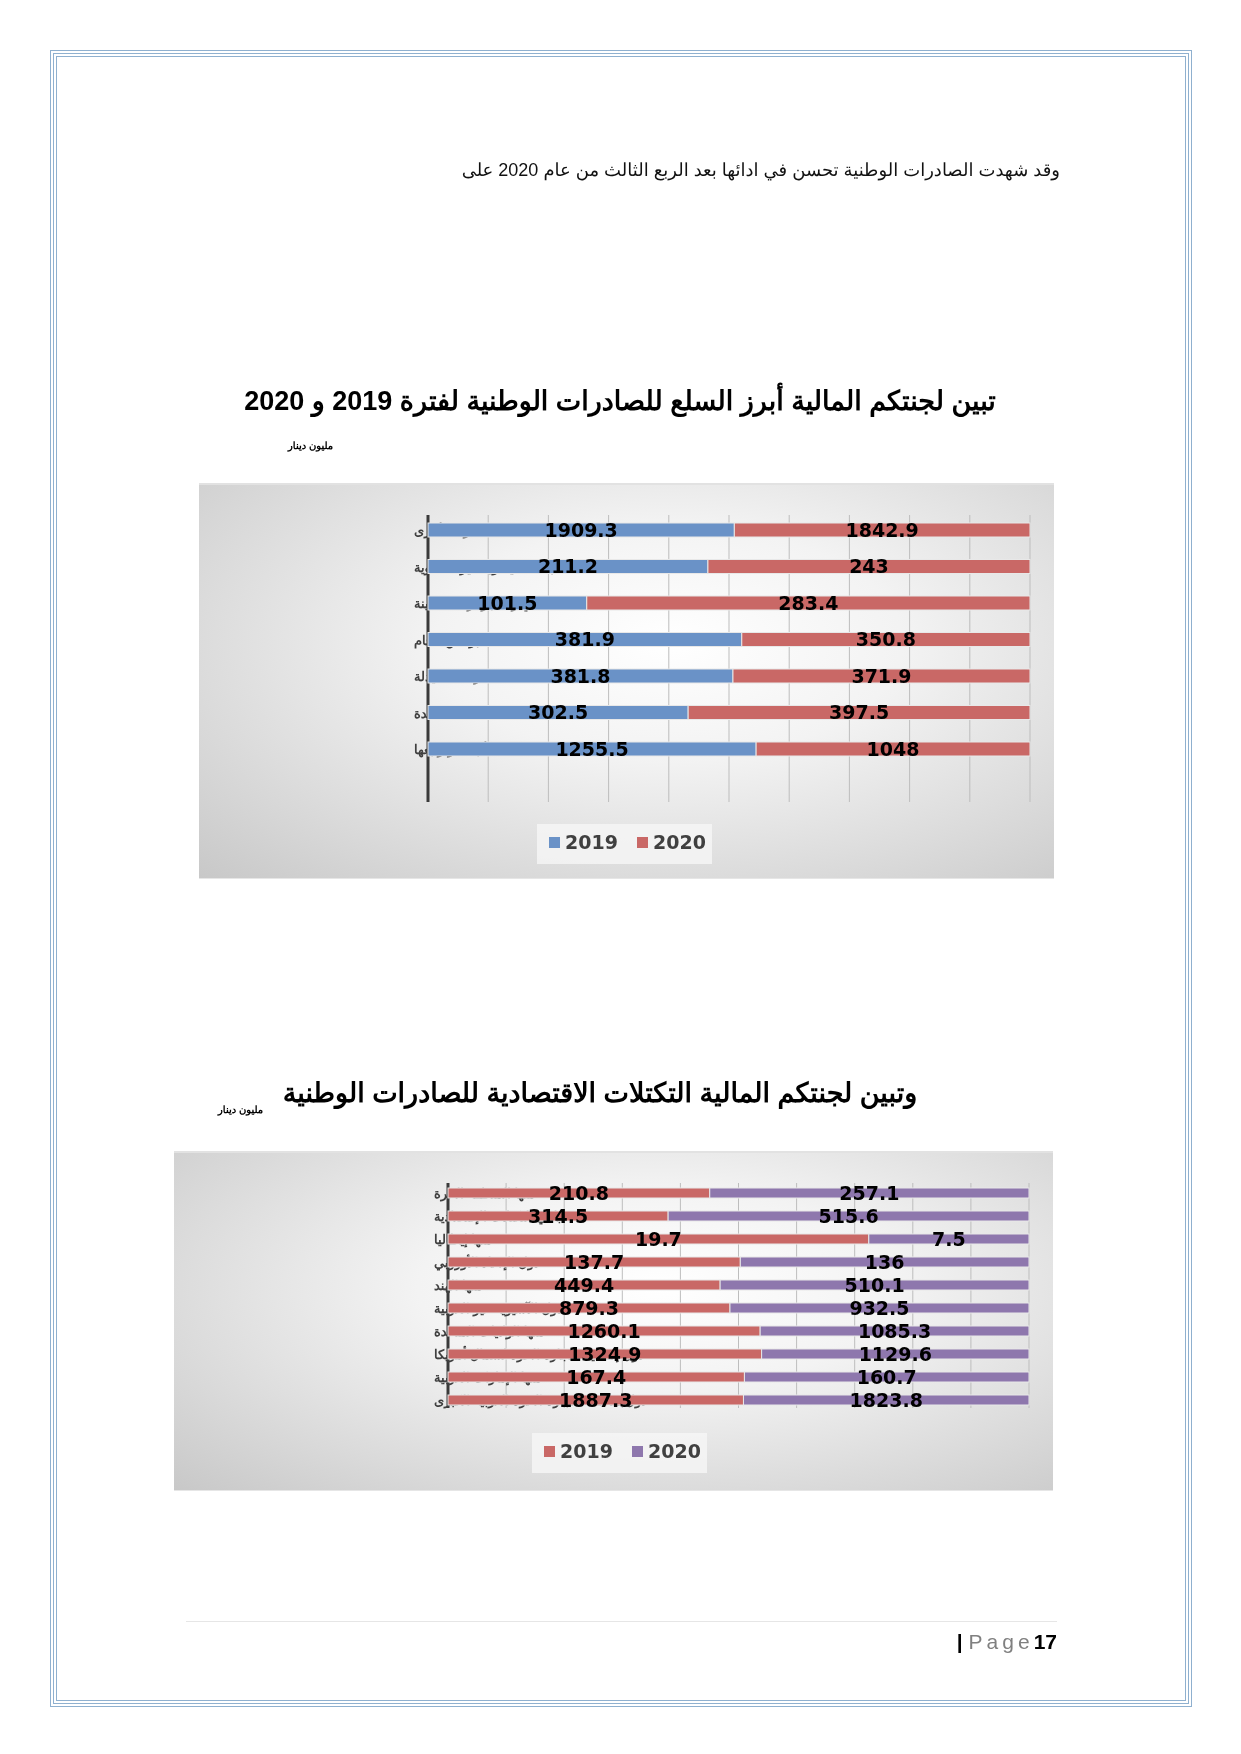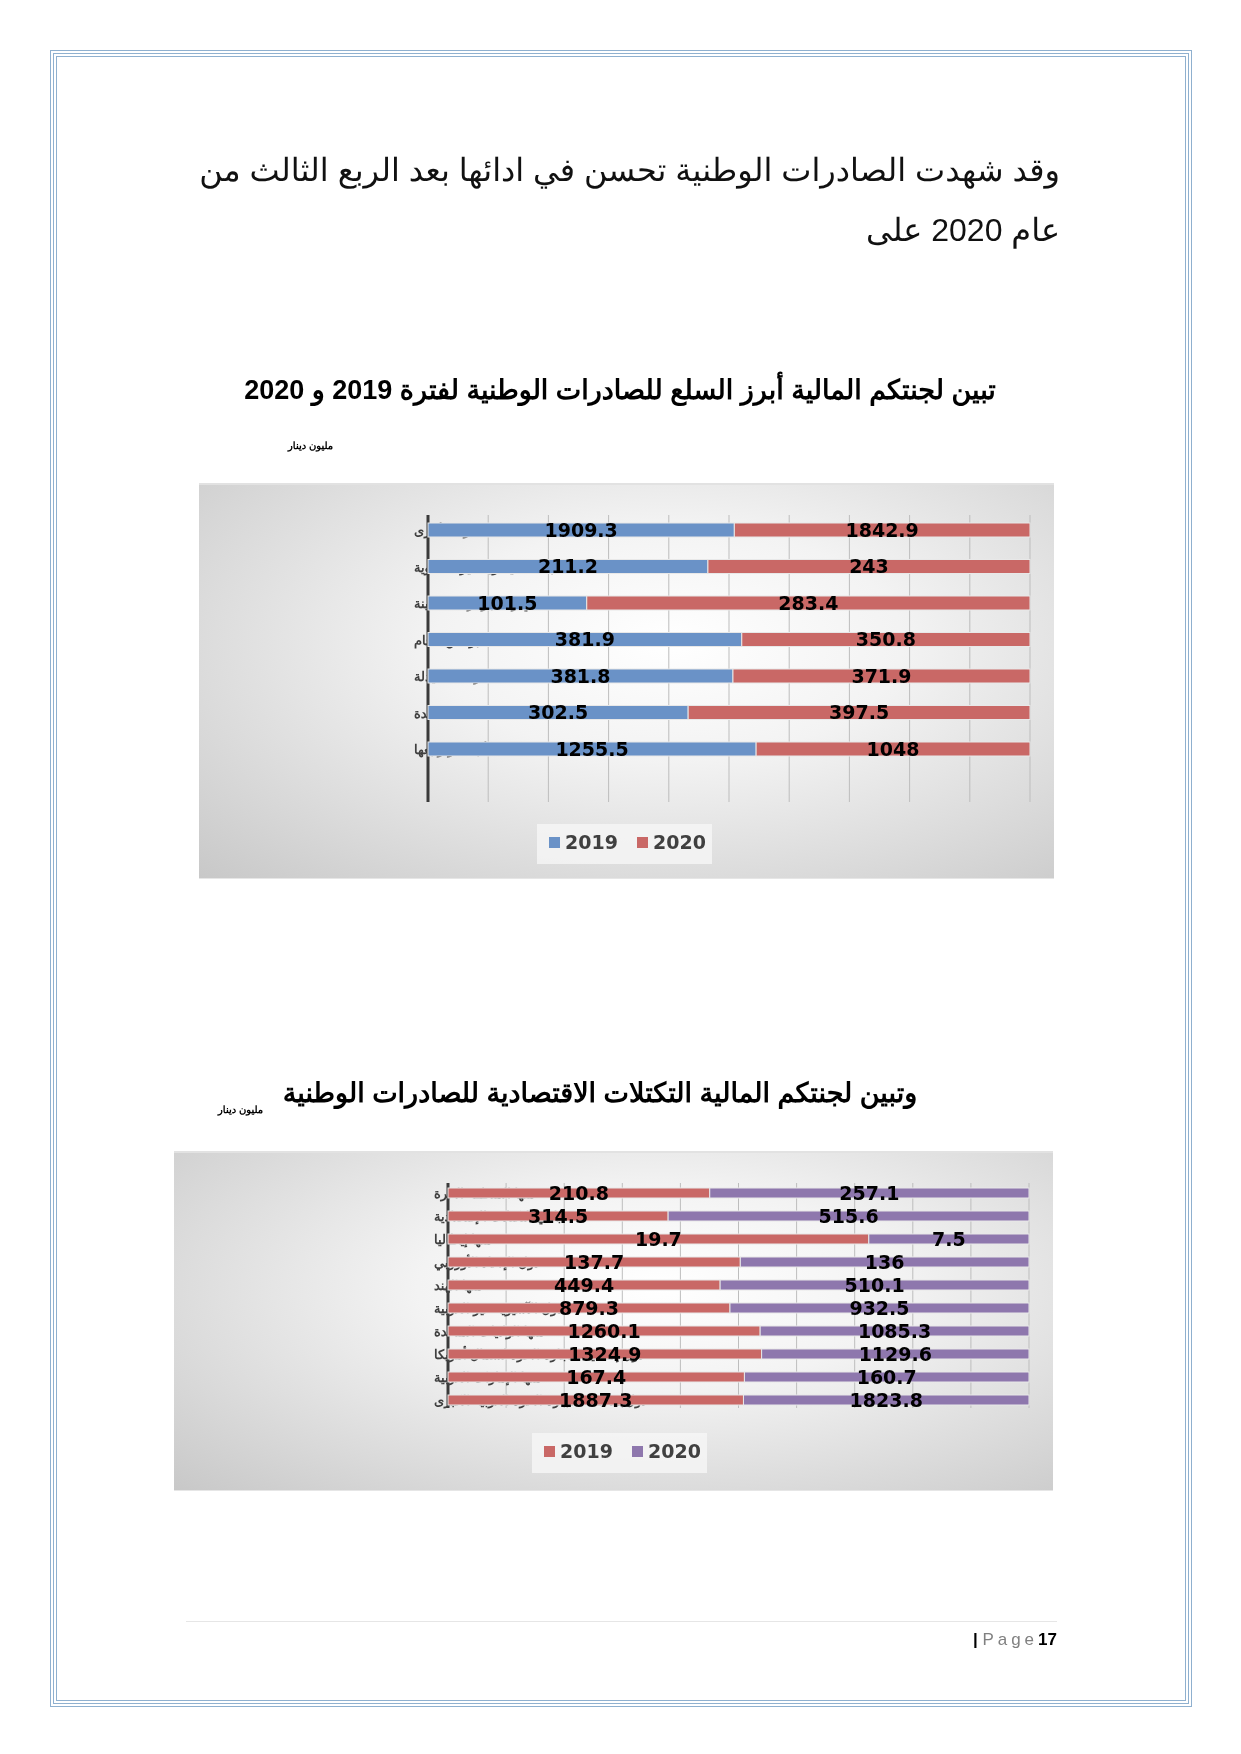--- a/index.html
+++ b/index.html
@@ -1,40 +1,40 @@
 <!DOCTYPE html>
 <html><head>
 <meta charset="utf-8">
 <style>
   html,body{margin:0;padding:0;background:#fff;}
   body{width:1241px;height:1754px;position:relative;overflow:hidden;font-family:"DejaVu Sans","Liberation Sans",sans-serif;}
   .page-border{position:absolute;left:50px;top:50px;width:1140px;height:1655px;border:1px solid #8fb0cf;}
   .page-border::before{content:"";position:absolute;left:2px;top:2px;right:2px;bottom:2px;border:1px solid #8fb0cf;}
   .page-border::after{content:"";position:absolute;left:5px;top:5px;right:5px;bottom:5px;border:1px solid #8fb0cf;}
-  .para{position:absolute;left:180px;width:880px;direction:rtl;text-align:right;font-family:"Liberation Sans",sans-serif;font-size:32px;color:#111;line-height:60px;top:140px;}
+  .para{position:absolute;left:180px;width:880px;direction:rtl;text-align:right;font-family:"Liberation Sans",sans-serif;font-size:18px;color:#111;line-height:60px;top:140px;}
   .title{position:absolute;direction:rtl;text-align:center;font-family:"Liberation Sans",sans-serif;font-weight:bold;font-size:27px;color:#000;white-space:nowrap;}
   .unit{position:absolute;direction:rtl;font-family:"Liberation Sans",sans-serif;font-weight:bold;font-size:10px;color:#000;white-space:nowrap;}
   .chart-box{position:absolute;background:radial-gradient(ellipse at 55% 40%, #ffffff 0%, #f3f3f3 35%, #c8c8c8 100%);border-top:2px solid #e2e2e2;box-shadow:0 1px 0 #e6e6e6;}
   .chart-box svg{position:absolute;left:0;top:0;}
   .footer-line{position:absolute;left:186px;top:1621px;width:871px;height:1px;background:#e6e6e6;}
-  .footer{position:absolute;top:1630px;left:940px;width:117px;text-align:right;font-family:"Liberation Sans",sans-serif;font-size:17px;white-space:nowrap;}
+  .footer{position:absolute;top:1630px;left:940px;width:117px;text-align:right;font-family:"Liberation Sans",sans-serif;font-size:21px;white-space:nowrap;}
   .footer .bar{font-weight:bold;color:#000;}
   .footer .pg{color:#808080;letter-spacing:4px;}
   .footer .num{font-weight:bold;color:#000;}
 </style>
 </head>
 <body>
 
 <div class="page-border"></div>
 
 <div class="para">
   <div>وقد شهدت الصادرات الوطنية تحسن في ادائها بعد الربع الثالث من عام 2020 على</div>
 </div>
 
-<div class="title" style="left:180px;width:880px;top:374px;">تبين لجنتكم المالية أبرز السلع للصادرات الوطنية لفترة 2019 و 2020</div>
+<div class="title" style="left:180px;width:880px;top:385px;">تبين لجنتكم المالية أبرز السلع للصادرات الوطنية لفترة 2019 و 2020</div>
 <div class="unit" style="left:288px;top:440px;">مليون دينار</div>
 
 <div class="chart-box" id="chart1" style="left:199px;top:483px;width:855px;height:393px;">
   <svg id="chart1-svg" width="855" height="393">
       <line x1="229" y1="30" x2="229" y2="317" stroke="#3a3a3a" stroke-width="3"></line>
       <line x1="289.2" y1="30" x2="289.2" y2="317" stroke="#bdbdbd" stroke-width="1"></line>
       <line x1="349.4" y1="30" x2="349.4" y2="317" stroke="#bdbdbd" stroke-width="1"></line>
       <line x1="409.6" y1="30" x2="409.6" y2="317" stroke="#bdbdbd" stroke-width="1"></line>
       <line x1="469.8" y1="30" x2="469.8" y2="317" stroke="#bdbdbd" stroke-width="1"></line>
       <line x1="530" y1="30" x2="530" y2="317" stroke="#bdbdbd" stroke-width="1"></line>

